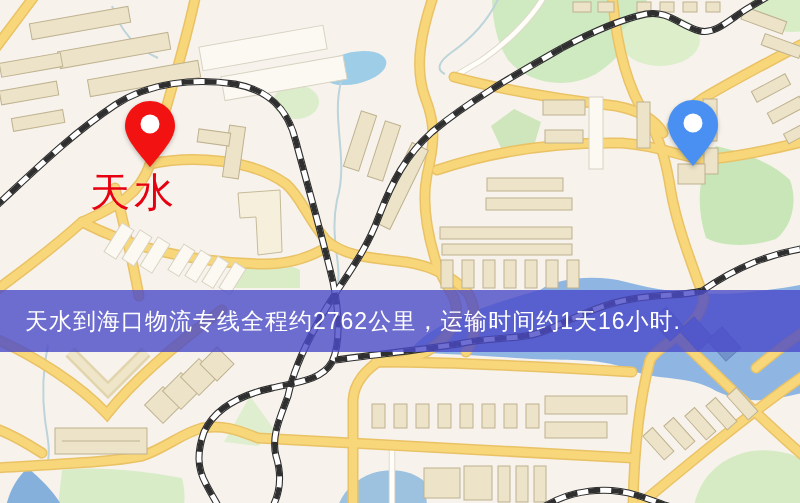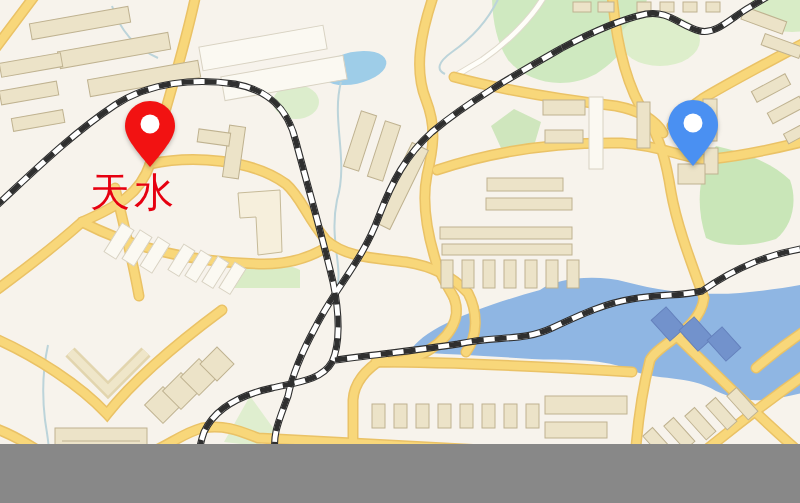--- a/index.html
+++ b/index.html
@@ -1,16 +1,16 @@
 <!DOCTYPE html>
 <html><head>
 <meta charset="utf-8">
 <style>
   html,body{margin:0;padding:0;background:#888;}
-  #stage{position:relative;width:800px;height:444px;overflow:hidden;
+  #stage{position:relative;width:800px;height:503px;overflow:hidden;
          font-family:"Liberation Sans","DejaVu Sans",sans-serif;background:#f7f3ec;}
   #map-svg{position:absolute;left:0;top:0;width:800px;height:503px;display:block;}
   .pin{position:absolute;width:52px;height:68px;}
   .pin svg{display:block;width:52px;height:68px;filter:drop-shadow(0 2px 2px rgba(0,0,0,.25));}
   .city-label{position:absolute;font-size:40px;line-height:1;font-weight:500;
               letter-spacing:4px;text-shadow:0 0 2px rgba(255,255,255,.35);white-space:nowrap;}
   #banner{position:absolute;left:0;top:290px;width:800px;height:62px;}
   #banner-bg{position:absolute;inset:0;opacity:.80;}
   #banner-text{position:absolute;left:25px;top:0;height:62px;display:flex;align-items:center;
                color:#fff;font-size:23px;letter-spacing:1px;white-space:nowrap;}
@@ -229,14 +229,18 @@
   </div>
   <div class="city-label" style="left: 90px; top: 172px; color: rgb(230, 0, 16);">天水</div>
 
   <div class="pin" style="left:667px;top:99px;">
     <svg viewBox="0 0 52 68" xmlns="http://www.w3.org/2000/svg">
       <path d="M26,1 C12.2,1 1,12.2 1,26 C1,36.5 9.5,47.5 26,67 C42.5,47.5 51,36.5 51,26 C51,12.2 39.8,1 26,1 Z" fill="#4a90f2"></path>
       <circle cx="26" cy="24" r="9.5" fill="#ffffff"></circle>
     </svg>
   </div>
 
+  <div id="banner">
+    <div id="banner-bg" style="background-color: rgb(74, 74, 200);"></div>
+    <div id="banner-text" style="color: rgb(255, 255, 255);">天水到海口物流专线全程约2762公里，运输时间约1天16小时.</div>
+  </div>
 
 </div>
 
 </body></html>

